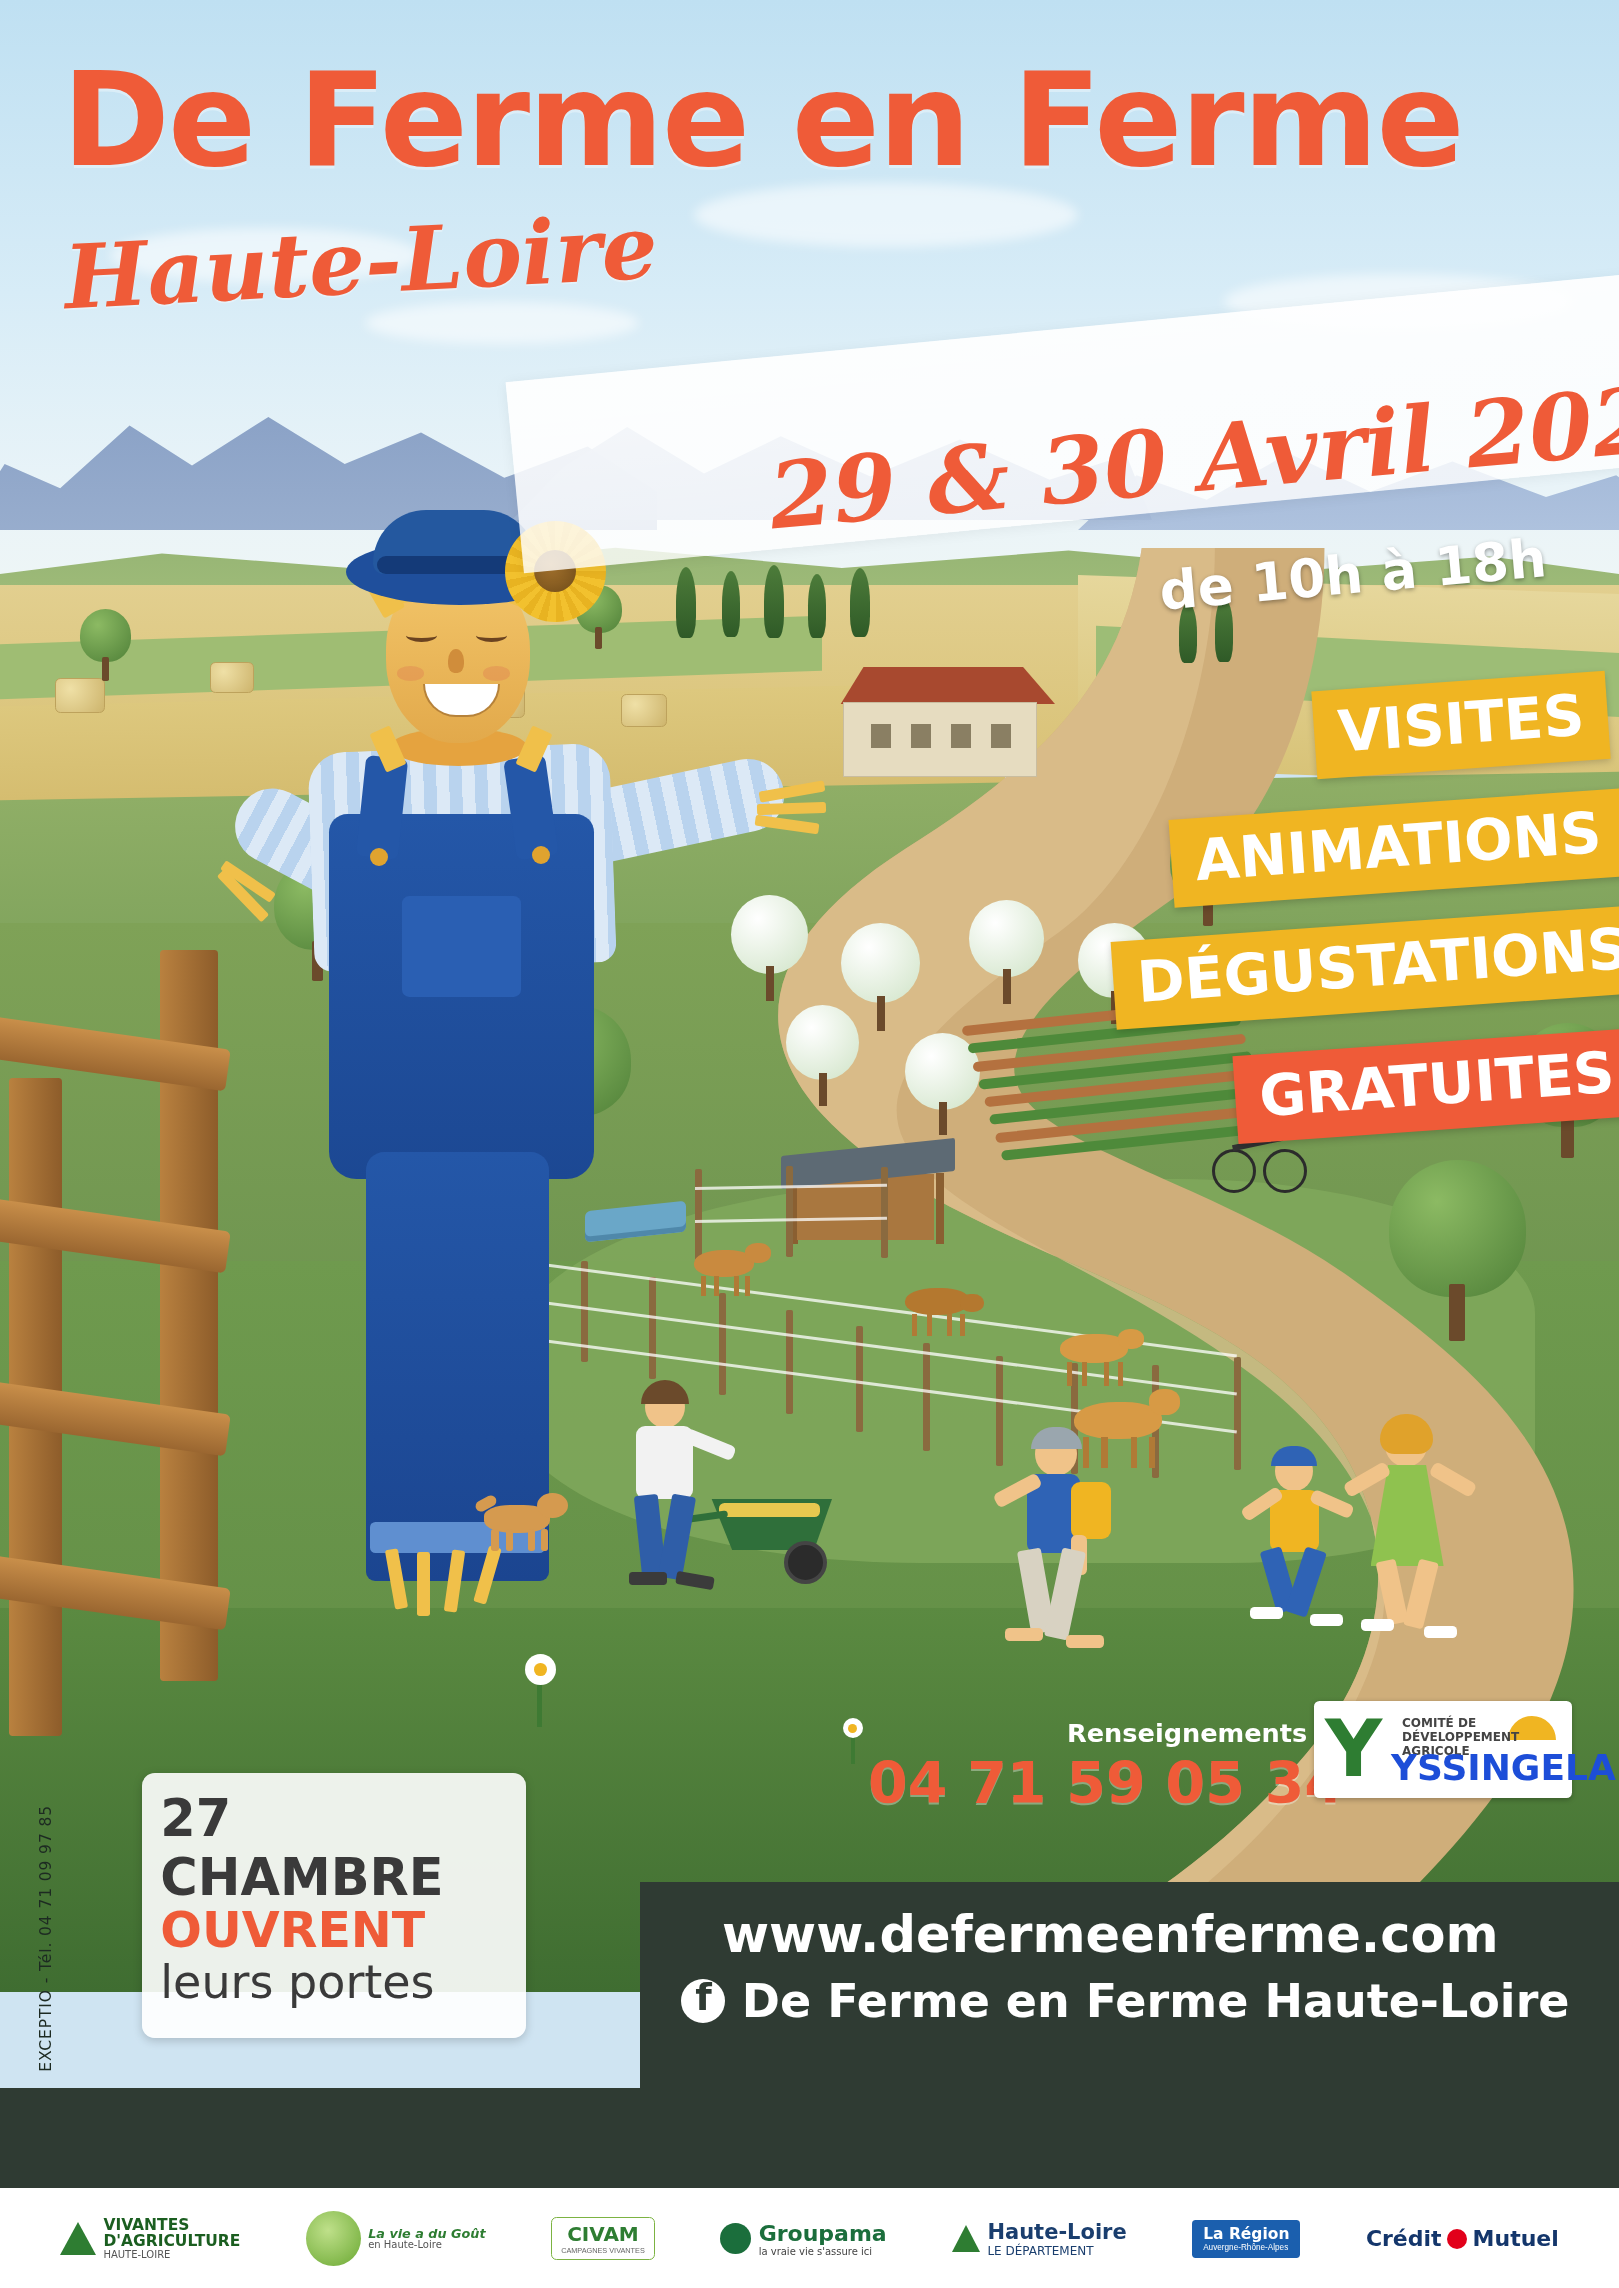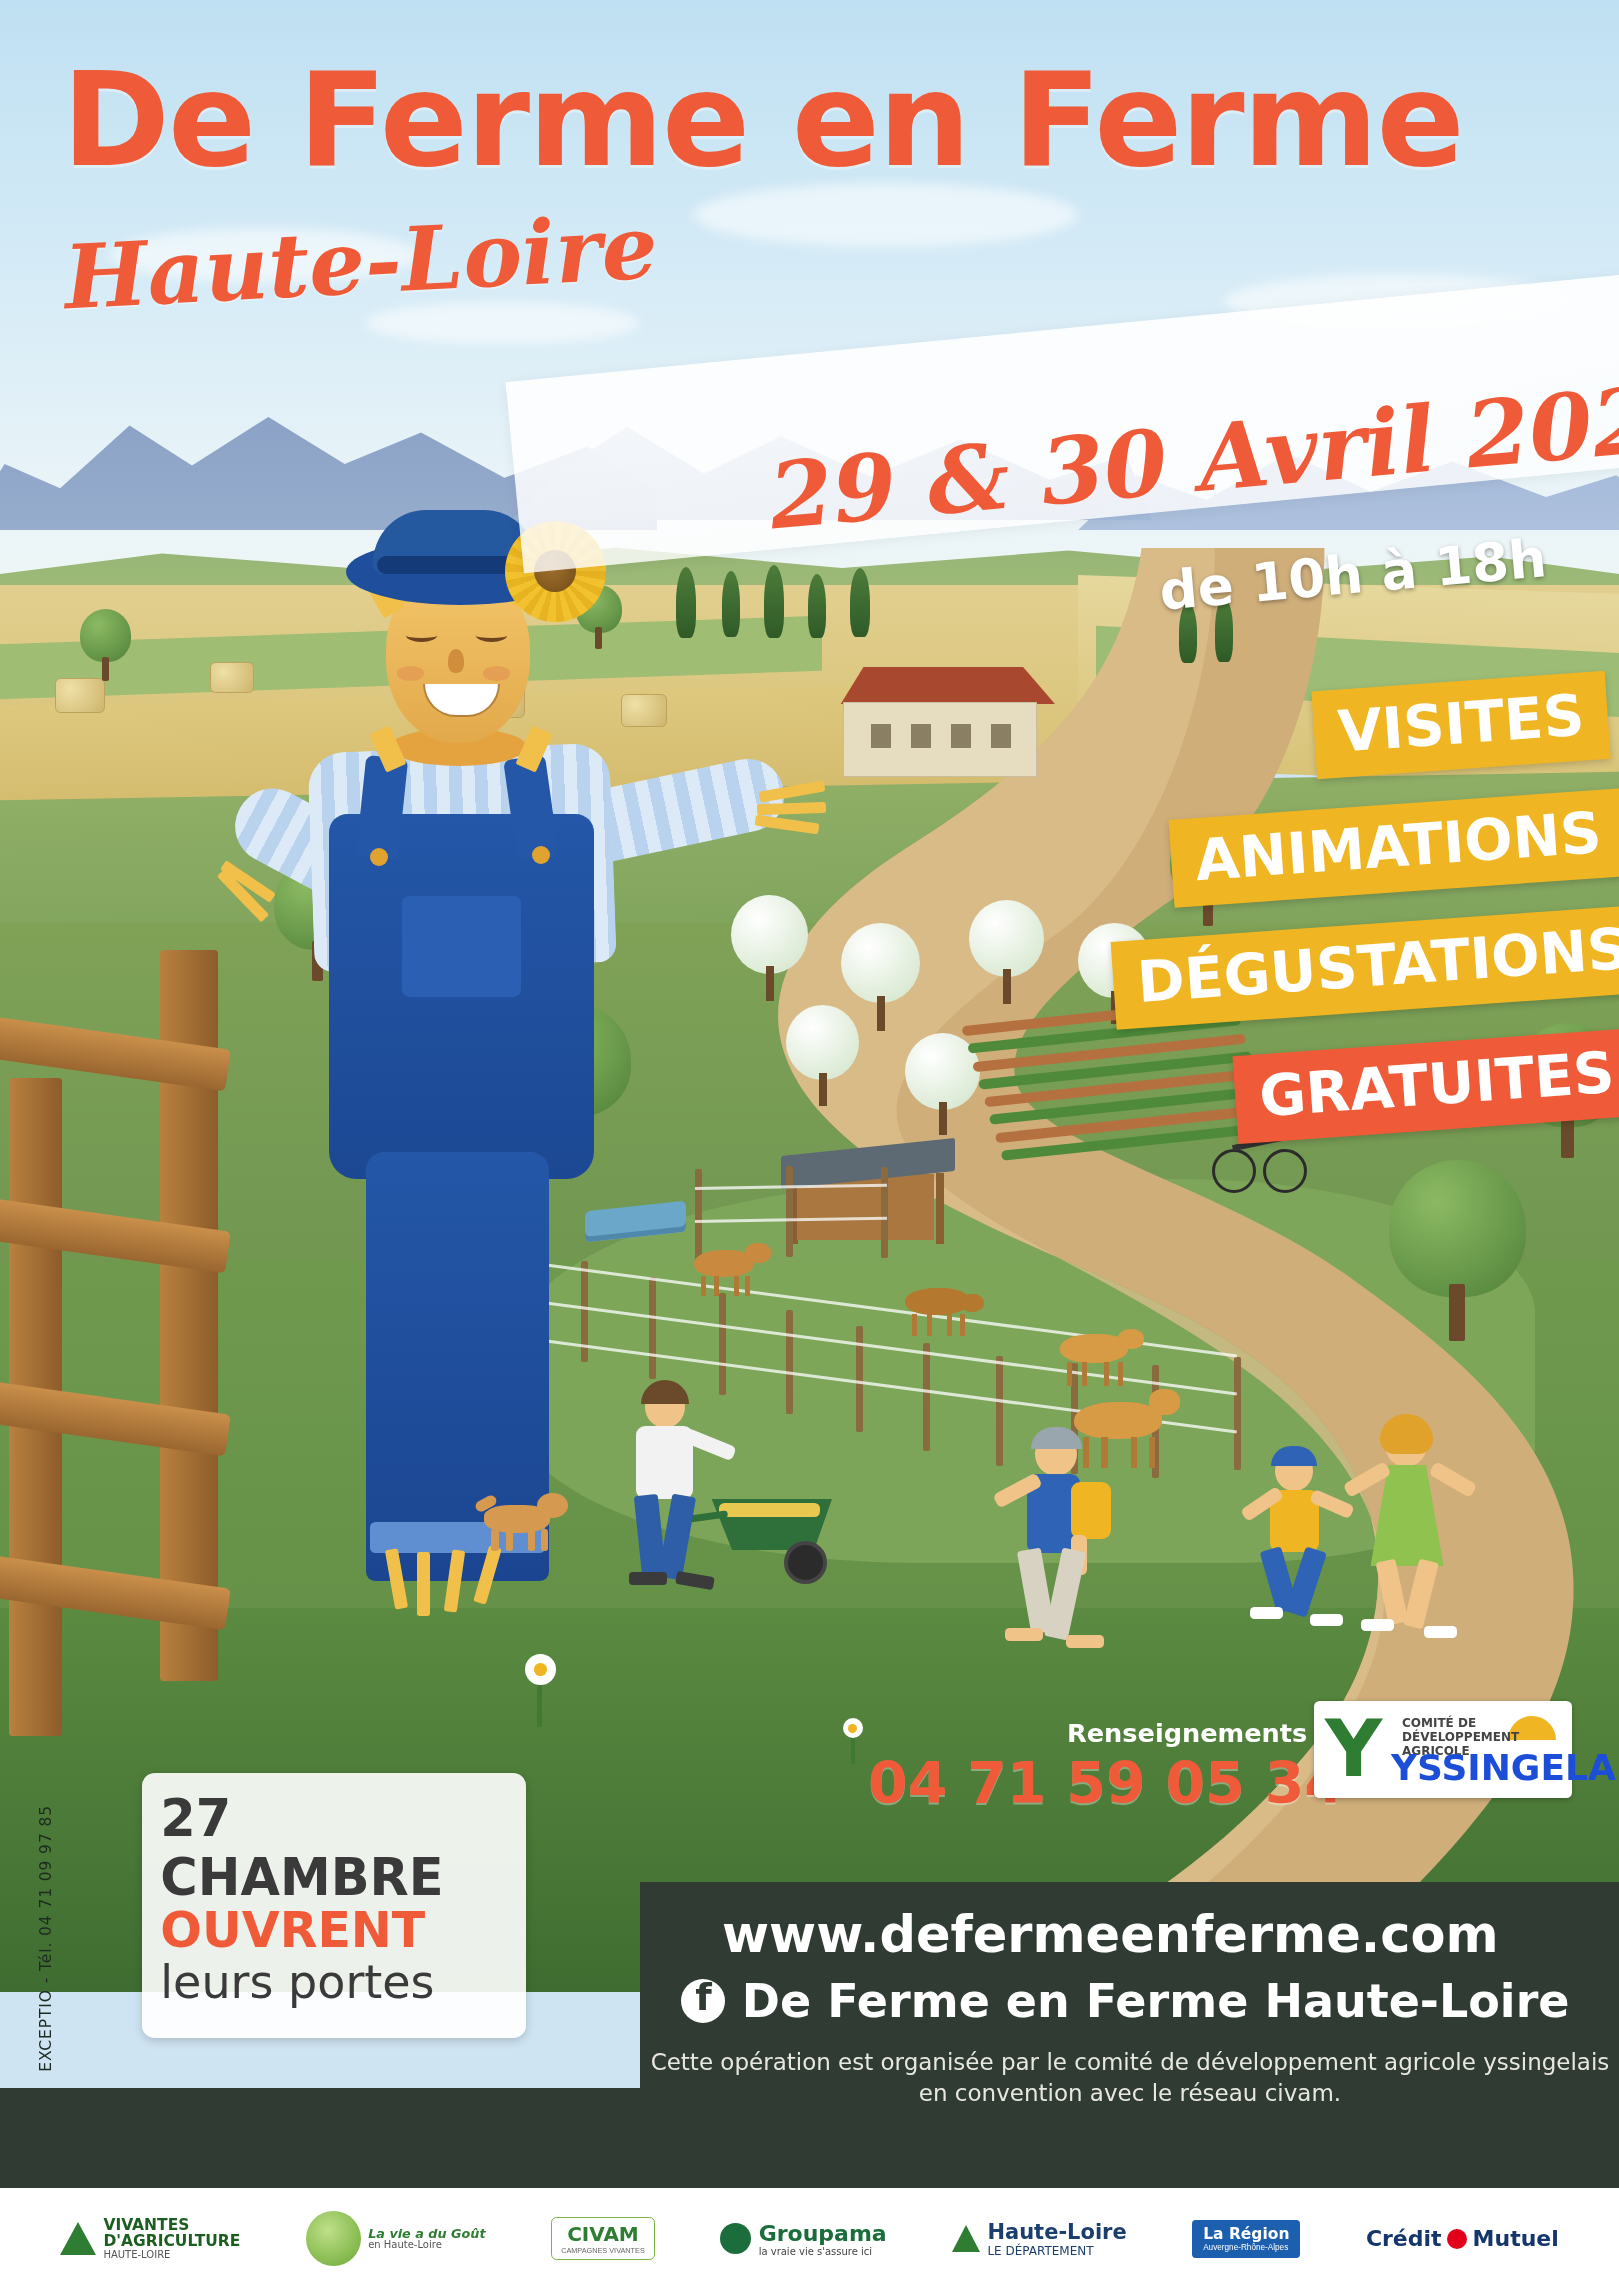--- a/index.html
+++ b/index.html
@@ -580,21 +580,20 @@
     <div class="cda-l1">COMITÉ DE</div>
     <div class="cda-l2">DÉVELOPPEMENT AGRICOLE</div>
     <div class="cda-l3">YSSINGELAIS</div>
   </div>
 
   <div class="web">www.defermeenferme.com</div>
   <div class="fb-row">
     <div class="fb-icon"></div>
     <div class="fb-text">De Ferme en Ferme Haute-Loire</div>
   </div>
-  <div class="legal">Cette opération est organisée par le comité de développement agricole yssingelais en convention avec le réseau civam.</div>
 
   <div class="farmbox">
     <div class="fb-line1">
       <span class="num">27</span>
       <span>CHAMBRE</span>
     </div>
     <div class="fb-line2">OUVRENT</div>
     <div class="fb-line3">leurs portes</div>
   </div>
 

